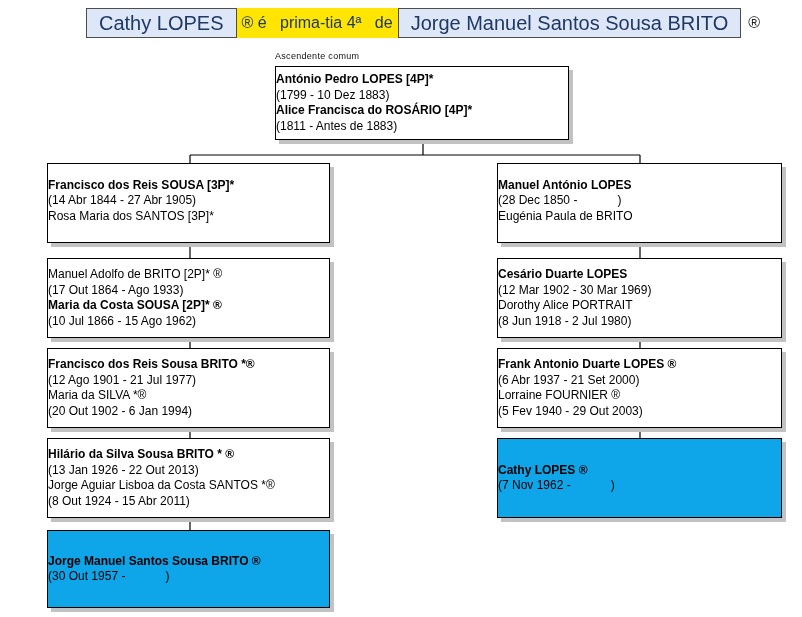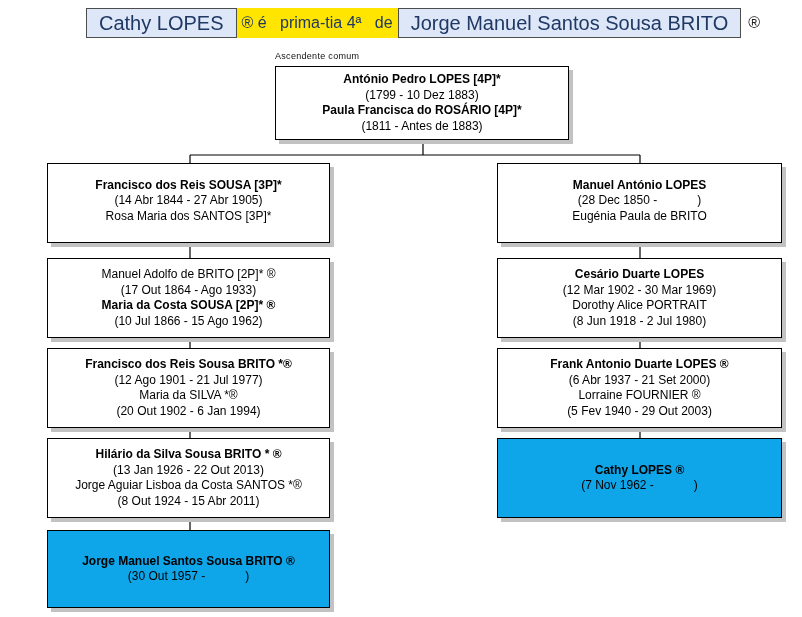--- a/index.html
+++ b/index.html
@@ -41,21 +41,21 @@
     font-size: 9px; color: #111; letter-spacing: 0.3px;
   }
 
   
   .pbox {
     position: absolute;
     background: #ffffff;
     border: 1.5px solid #000000;
     box-shadow: 4px 4px 0 #c2c2c2;
     display: flex; flex-direction: column;
-    justify-content: center; align-items: center;
+    justify-content: center; align-items: flex-start;
     text-align: center;
     box-sizing: border-box;
   }
   .pbox.highlight { background: #0ea5e9; }
   .pbox.pad-bottom { padding-bottom: 4px; }
   .box-line {
     font-size: 12px; line-height: 15.5px; color: #000;
     white-space: pre;
   }
   .box-line.bold { font-weight: bold; }
@@ -98,21 +98,21 @@
     <div class="hdr-rel">® é   prima-tia 4ª   de</div>
     <div class="hdr-person">Jorge Manuel Santos Sousa BRITO</div>
     <div class="hdr-suffix">®</div>
   </div>
 
   <div class="ancestor-label">Ascendente comum</div>
 
   <div class="pbox box-ancestor">
       <div class="box-line bold">António Pedro LOPES [4P]*</div>
       <div class="box-line">(1799 - 10 Dez 1883)</div>
-      <div class="box-line bold">Paula Francisca do ROSÁRIO [4P]*</div>
+      <div class="box-line bold">Alice Francisca do ROSÁRIO [4P]*</div>
       <div class="box-line">(1811 - Antes de 1883)</div>
     </div>
 
   <div class="pbox col-left row-1 pad-bottom">
       <div class="box-line bold">Francisco dos Reis SOUSA [3P]*</div>
       <div class="box-line">(14 Abr 1844 - 27 Abr 1905)</div>
       <div class="box-line">Rosa Maria dos SANTOS [3P]*</div>
     </div>
   <div class="pbox col-left row-2">
       <div class="box-line">Manuel Adolfo de BRITO [2P]* ®</div>

